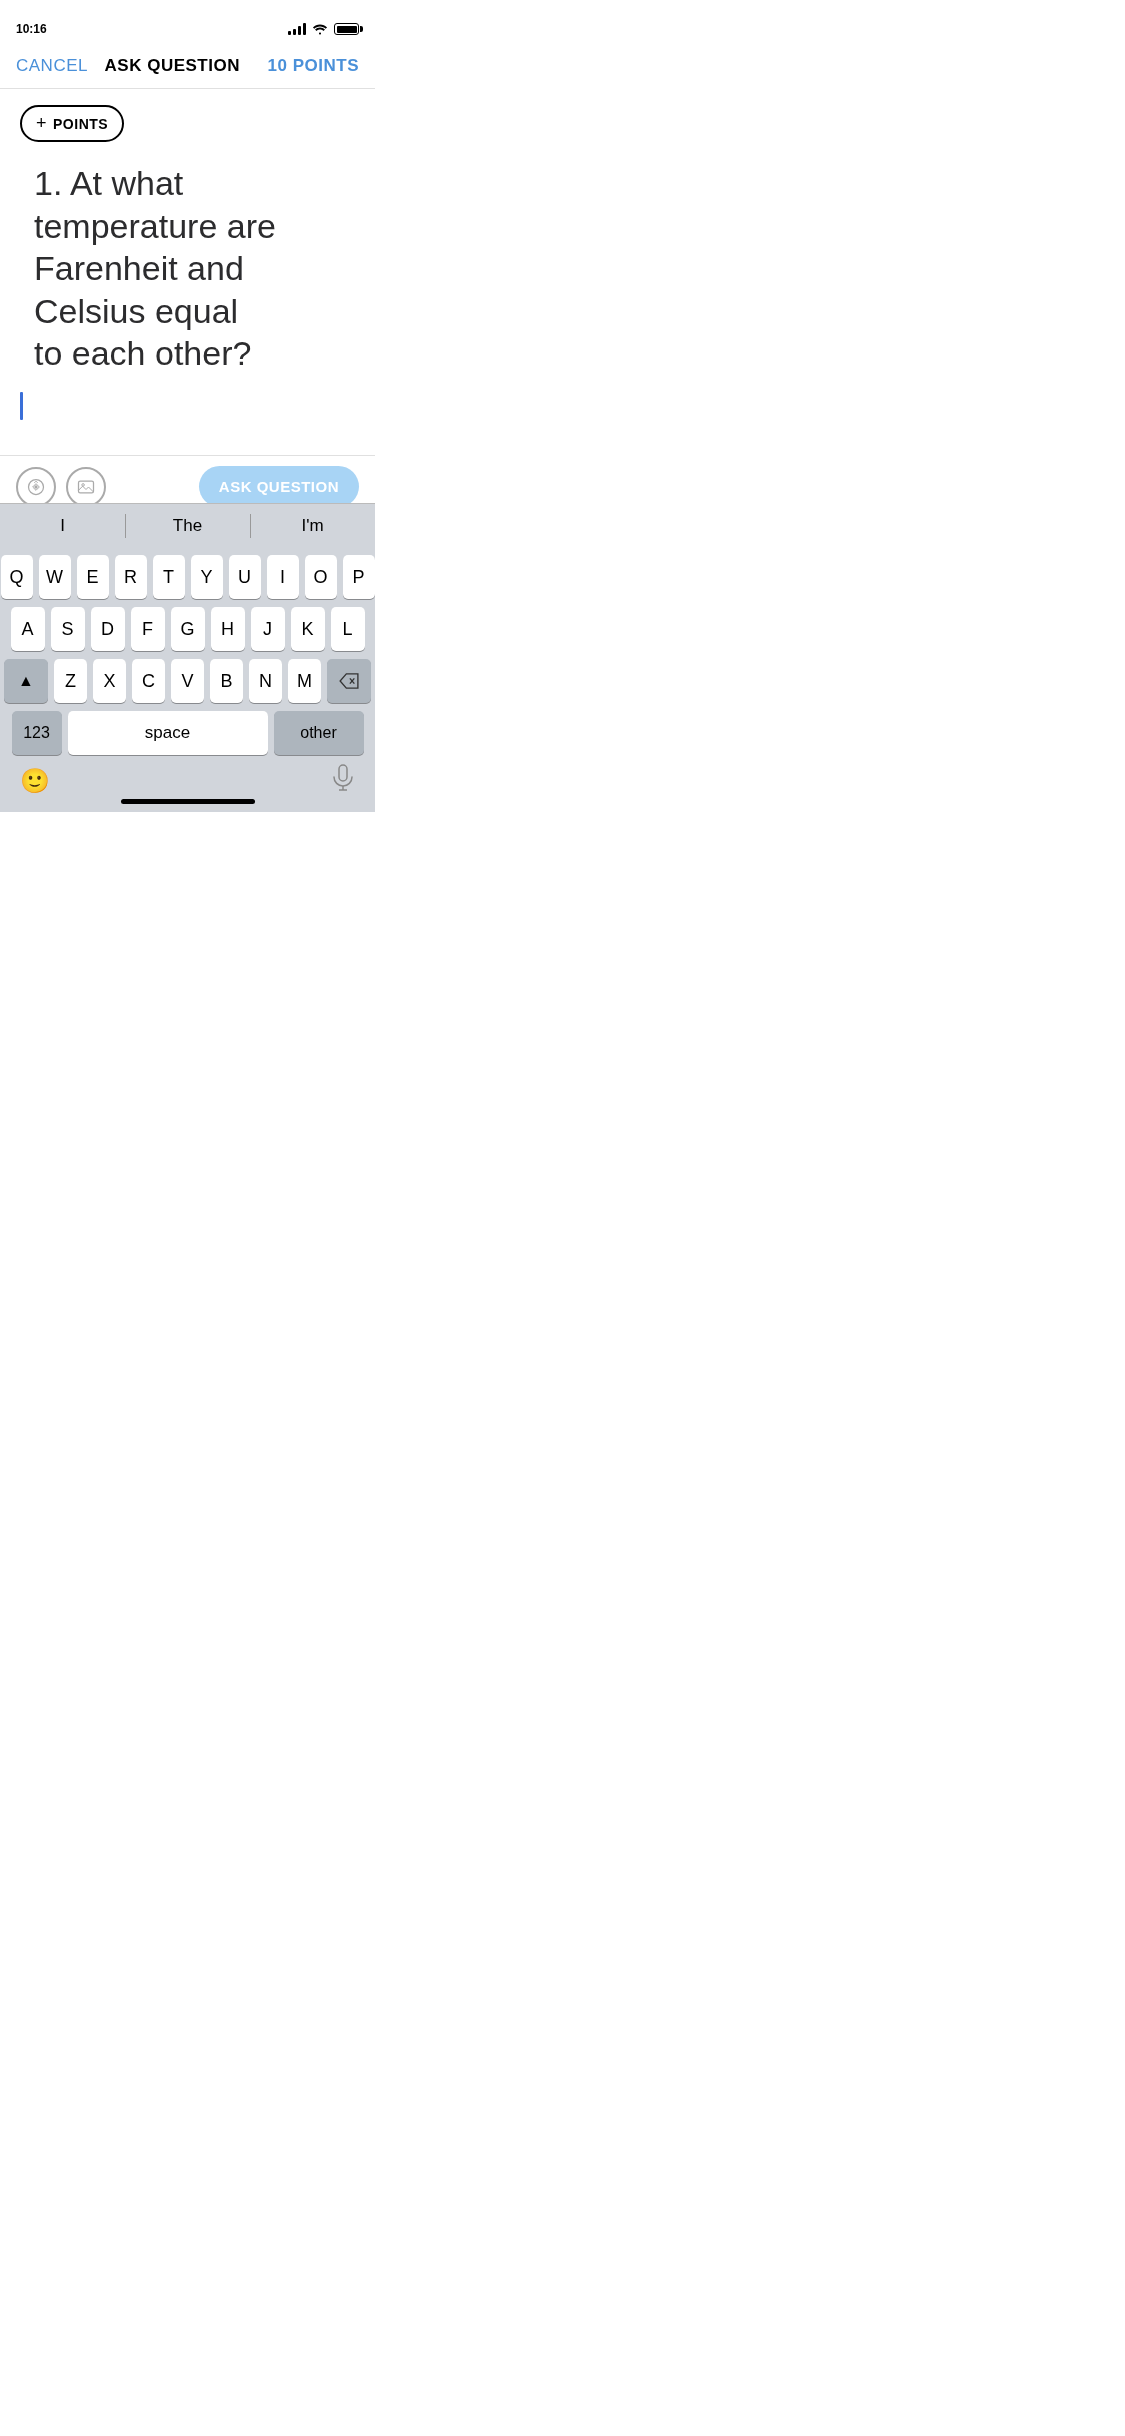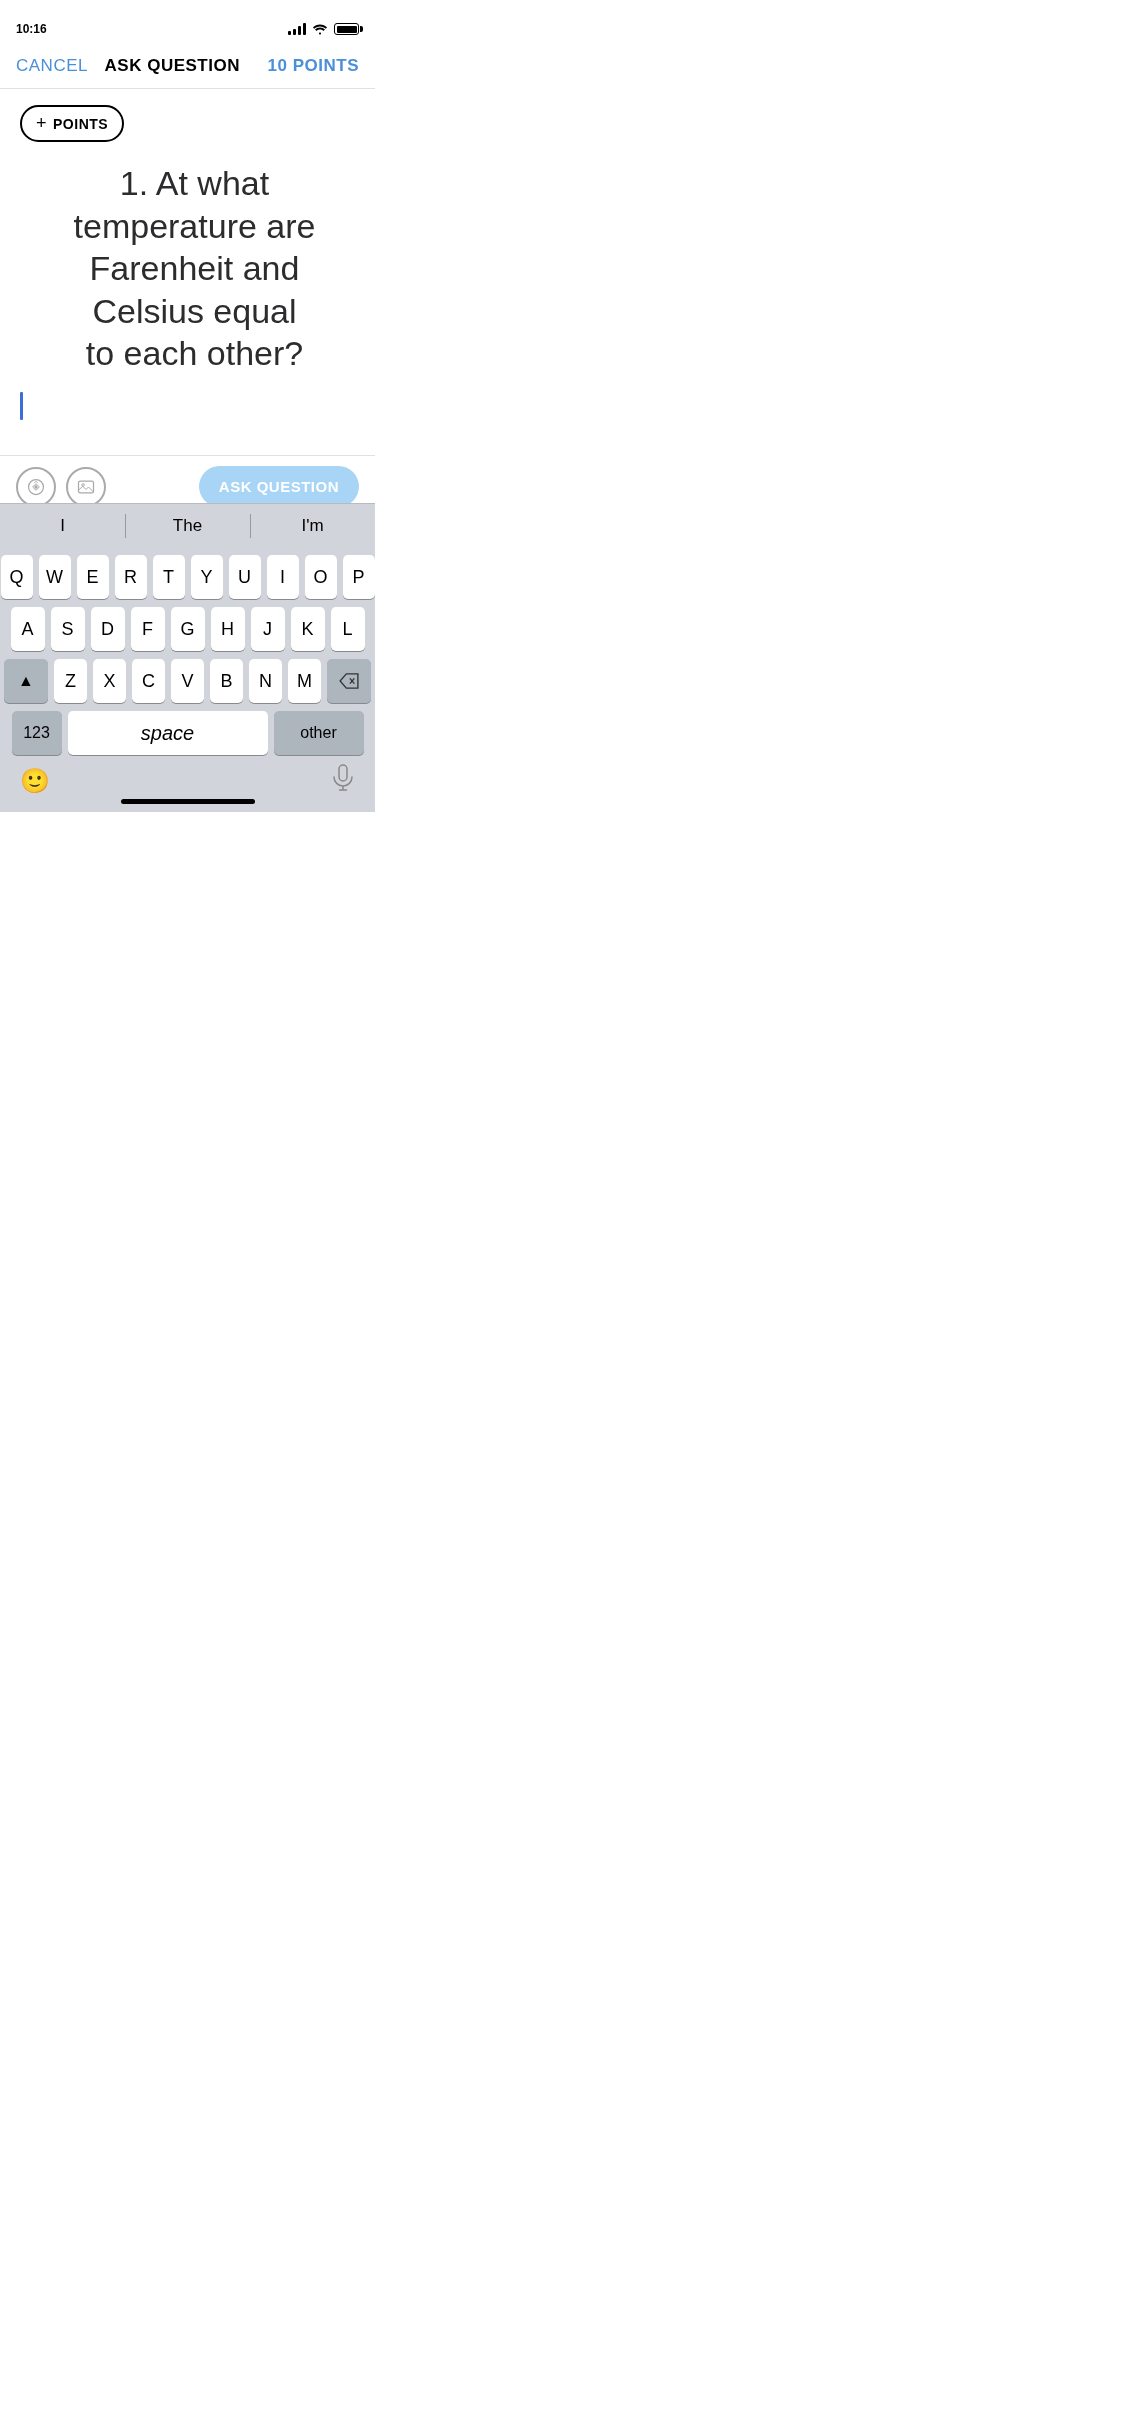--- a/index.html
+++ b/index.html
@@ -141,21 +141,20 @@
     .subject-btn .plus {
       font-size: 18px;
       font-weight: 400;
     }
 
     
     .question-area {
       position: relative;
       min-height: 120px;
       padding-left: 14px;
-      text-align: center;
     }
     .cursor-line {
       position: absolute;
       left: 0;
       top: 0;
       width: 3px;
       height: 28px;
       background: #3a6fd8;
       border-radius: 1px;
       top: 230px;
@@ -280,22 +279,21 @@
       color: #000;
       font-size: 16px;
     }
     .key.wide {
       flex: 1.5;
       max-width: 50px;
     }
     .key.space {
       flex: 4;
       max-width: 200px;
-      font-size: 20px;
-      font-style: italic;
+      font-size: 17px;
     }
     .key.return {
       flex: 1.8;
       max-width: 90px;
       font-size: 16px;
     }
     .key.shift {
       flex: 1.5;
       max-width: 44px;
     }

